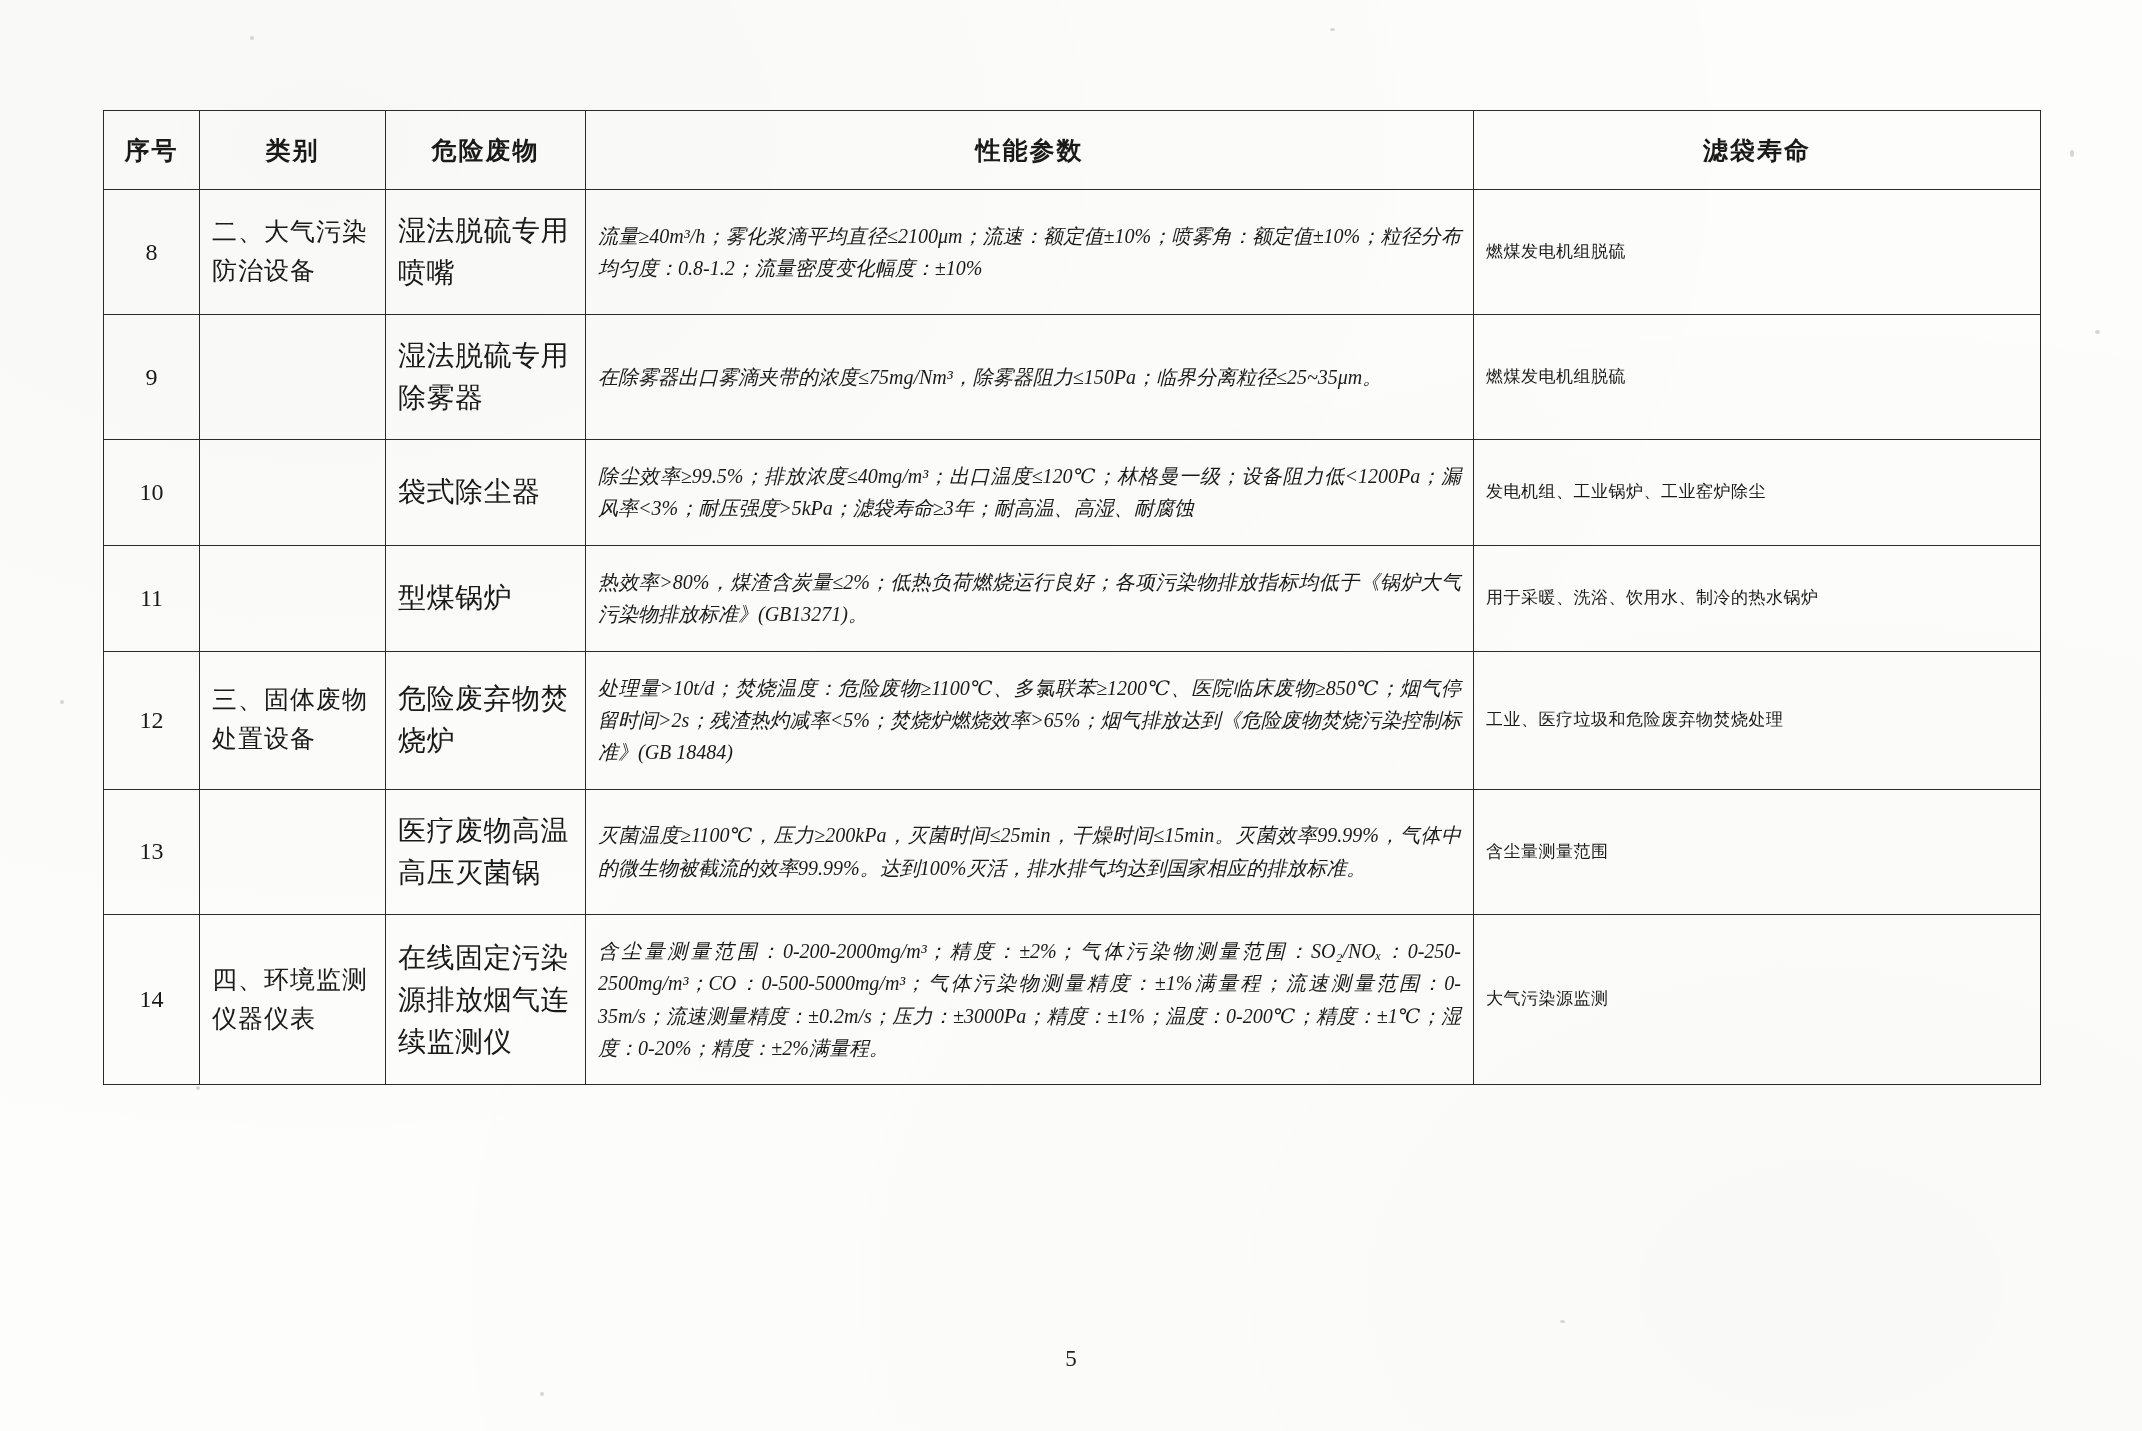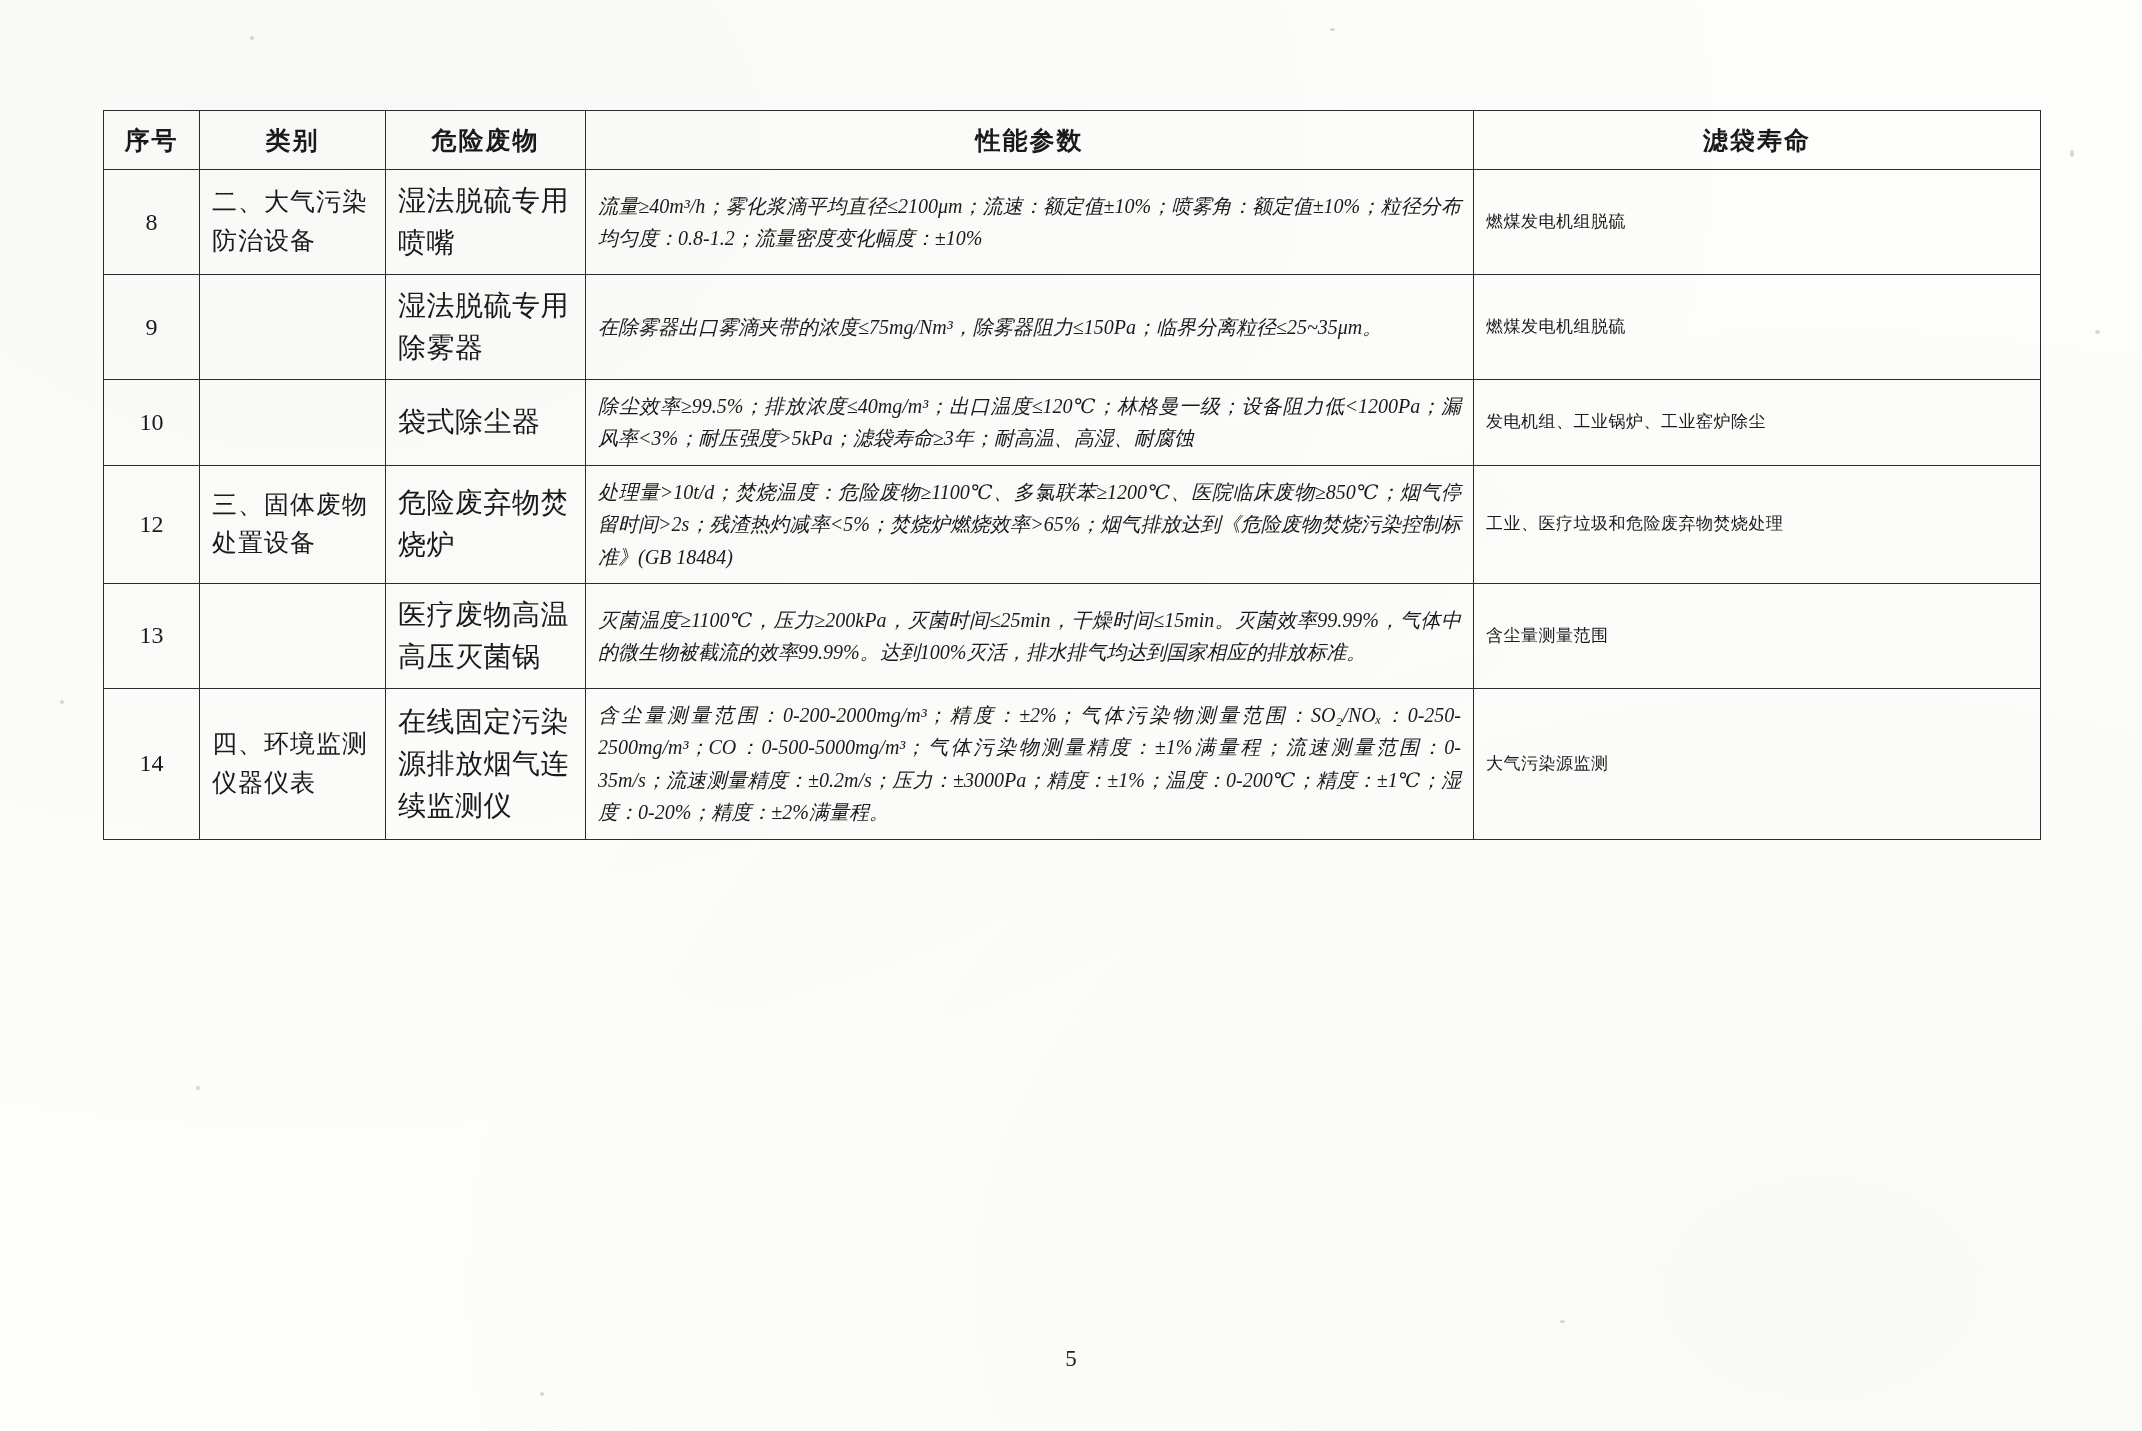--- a/index.html
+++ b/index.html
@@ -43,21 +43,21 @@
   }
   table.doc col.c-seq   { width: 96px; }
   table.doc col.c-cat   { width: 186px; }
   table.doc col.c-name  { width: 200px; }
   table.doc col.c-perf  { width: 888px; }
   table.doc col.c-field { width: 567px; }
 
   table.doc th, table.doc td {
     border: 1.6px solid #2b2b2b;
     vertical-align: middle;
-    padding: 10px 12px;
+    padding: 20px 12px;
   }
   thead th {
     text-align: center;
     font-weight: 700;
     font-size: 25px;
     letter-spacing: 2px;
     padding: 14px 8px;
     height: 38px;
   }
   td.seq {
@@ -152,20 +152,27 @@
           <td class="field">燃煤发电机组脱硫</td>
         </tr>
         <tr>
           <td class="seq">10</td>
           <td class="cat blank"></td>
           <td class="name">袋式除尘器</td>
           <td class="perf">除尘效率≥99.5%；排放浓度≤40mg/m³；出口温度≤120℃；林格曼一级；设备阻力低&lt;1200Pa；漏风率&lt;3%；耐压强度&gt;5kPa；滤袋寿命≥3年；耐高温、高湿、耐腐蚀</td>
           <td class="field">发电机组、工业锅炉、工业窑炉除尘</td>
         </tr>
         <tr>
+          <td class="seq">11</td>
+          <td class="cat blank"></td>
+          <td class="name">型煤锅炉</td>
+          <td class="perf">热效率&gt;80%，煤渣含炭量≤2%；低热负荷燃烧运行良好；各项污染物排放指标均低于《锅炉大气污染物排放标准》(GB13271)。</td>
+          <td class="field">用于采暖、洗浴、饮用水、制冷的热水锅炉</td>
+        </tr>
+        <tr>
           <td class="seq">12</td>
           <td class="cat">三、固体废物处置设备</td>
           <td class="name">危险废弃物焚烧炉</td>
           <td class="perf">处理量&gt;10t/d；焚烧温度：危险废物≥1100℃、多氯联苯≥1200℃、医院临床废物≥850℃；烟气停留时间&gt;2s；残渣热灼减率&lt;5%；焚烧炉燃烧效率&gt;65%；烟气排放达到《危险废物焚烧污染控制标准》(GB 18484)</td>
           <td class="field">工业、医疗垃圾和危险废弃物焚烧处理</td>
         </tr>
         <tr>
           <td class="seq">13</td>
           <td class="cat blank"></td>
           <td class="name">医疗废物高温高压灭菌锅</td>

